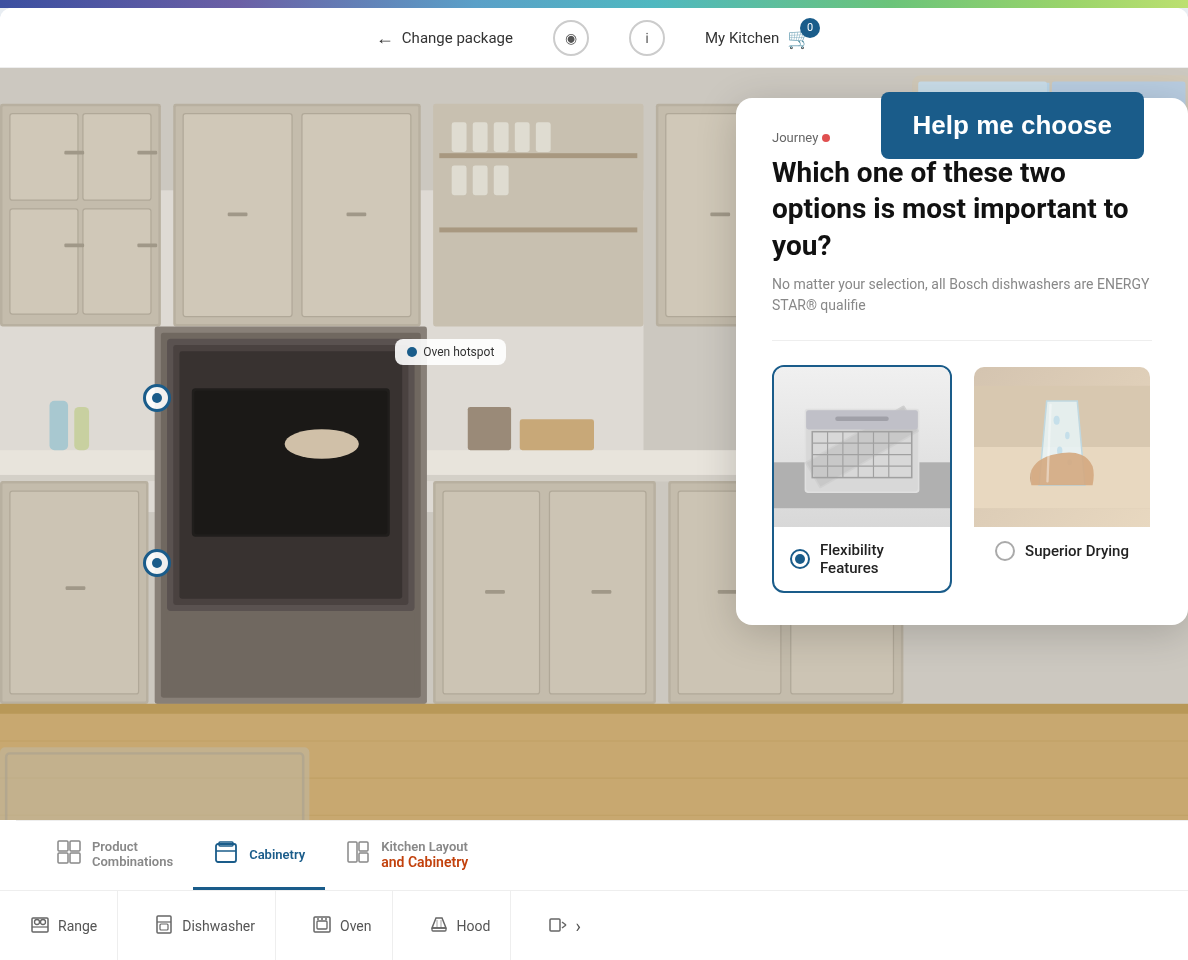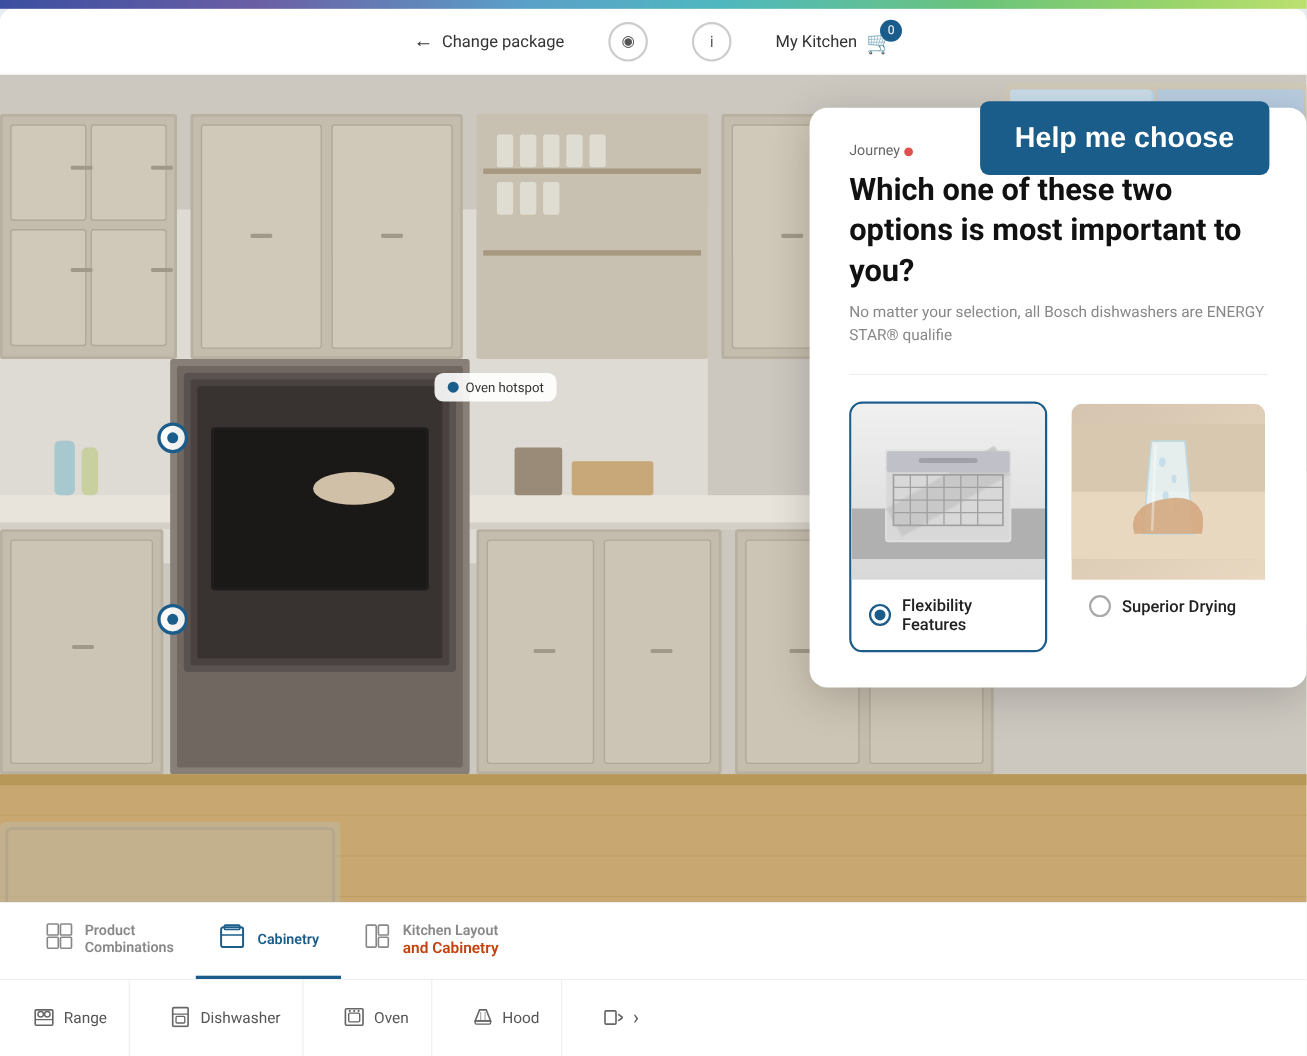--- a/index.html
+++ b/index.html
@@ -132,21 +132,21 @@
       width: 10px;
       height: 10px;
       border-radius: 50%;
       background: #1a5c8a;
     }
 
     
     .help-choose-btn {
       position: absolute;
       top: 24px;
-      right: 34px;
+      right: 44px;
       background: #1a5c8a;
       color: #fff;
       border: none;
       border-radius: 8px;
       padding: 18px 32px;
       font-size: 26px;
       font-weight: 600;
       cursor: pointer;
       z-index: 20;
     }
@@ -240,20 +240,21 @@
     }
 
     .journey-option-label {
       display: flex;
       align-items: center;
       gap: 10px;
       padding: 14px 16px;
       font-size: 15px;
       font-weight: 500;
       color: #222;
+      justify-content: center;
     }
 
     .radio-selected {
       width: 20px;
       height: 20px;
       border-radius: 50%;
       border: 2px solid #1a5c8a;
       display: flex;
       align-items: center;
       justify-content: center;
@@ -272,21 +273,21 @@
       height: 20px;
       border-radius: 50%;
       border: 2px solid #aaa;
       flex-shrink: 0;
     }
 
     
     .bottom-tabs {
       position: absolute;
       bottom: 70px;
-      left: 1px; right: 0;
+      left: 16px; right: 0;
       height: 70px;
       background: #fff;
       border-top: 1px solid #eee;
       display: flex;
       align-items: center;
       padding: 0 20px;
       gap: 0;
     }
 
     .tab-item {

